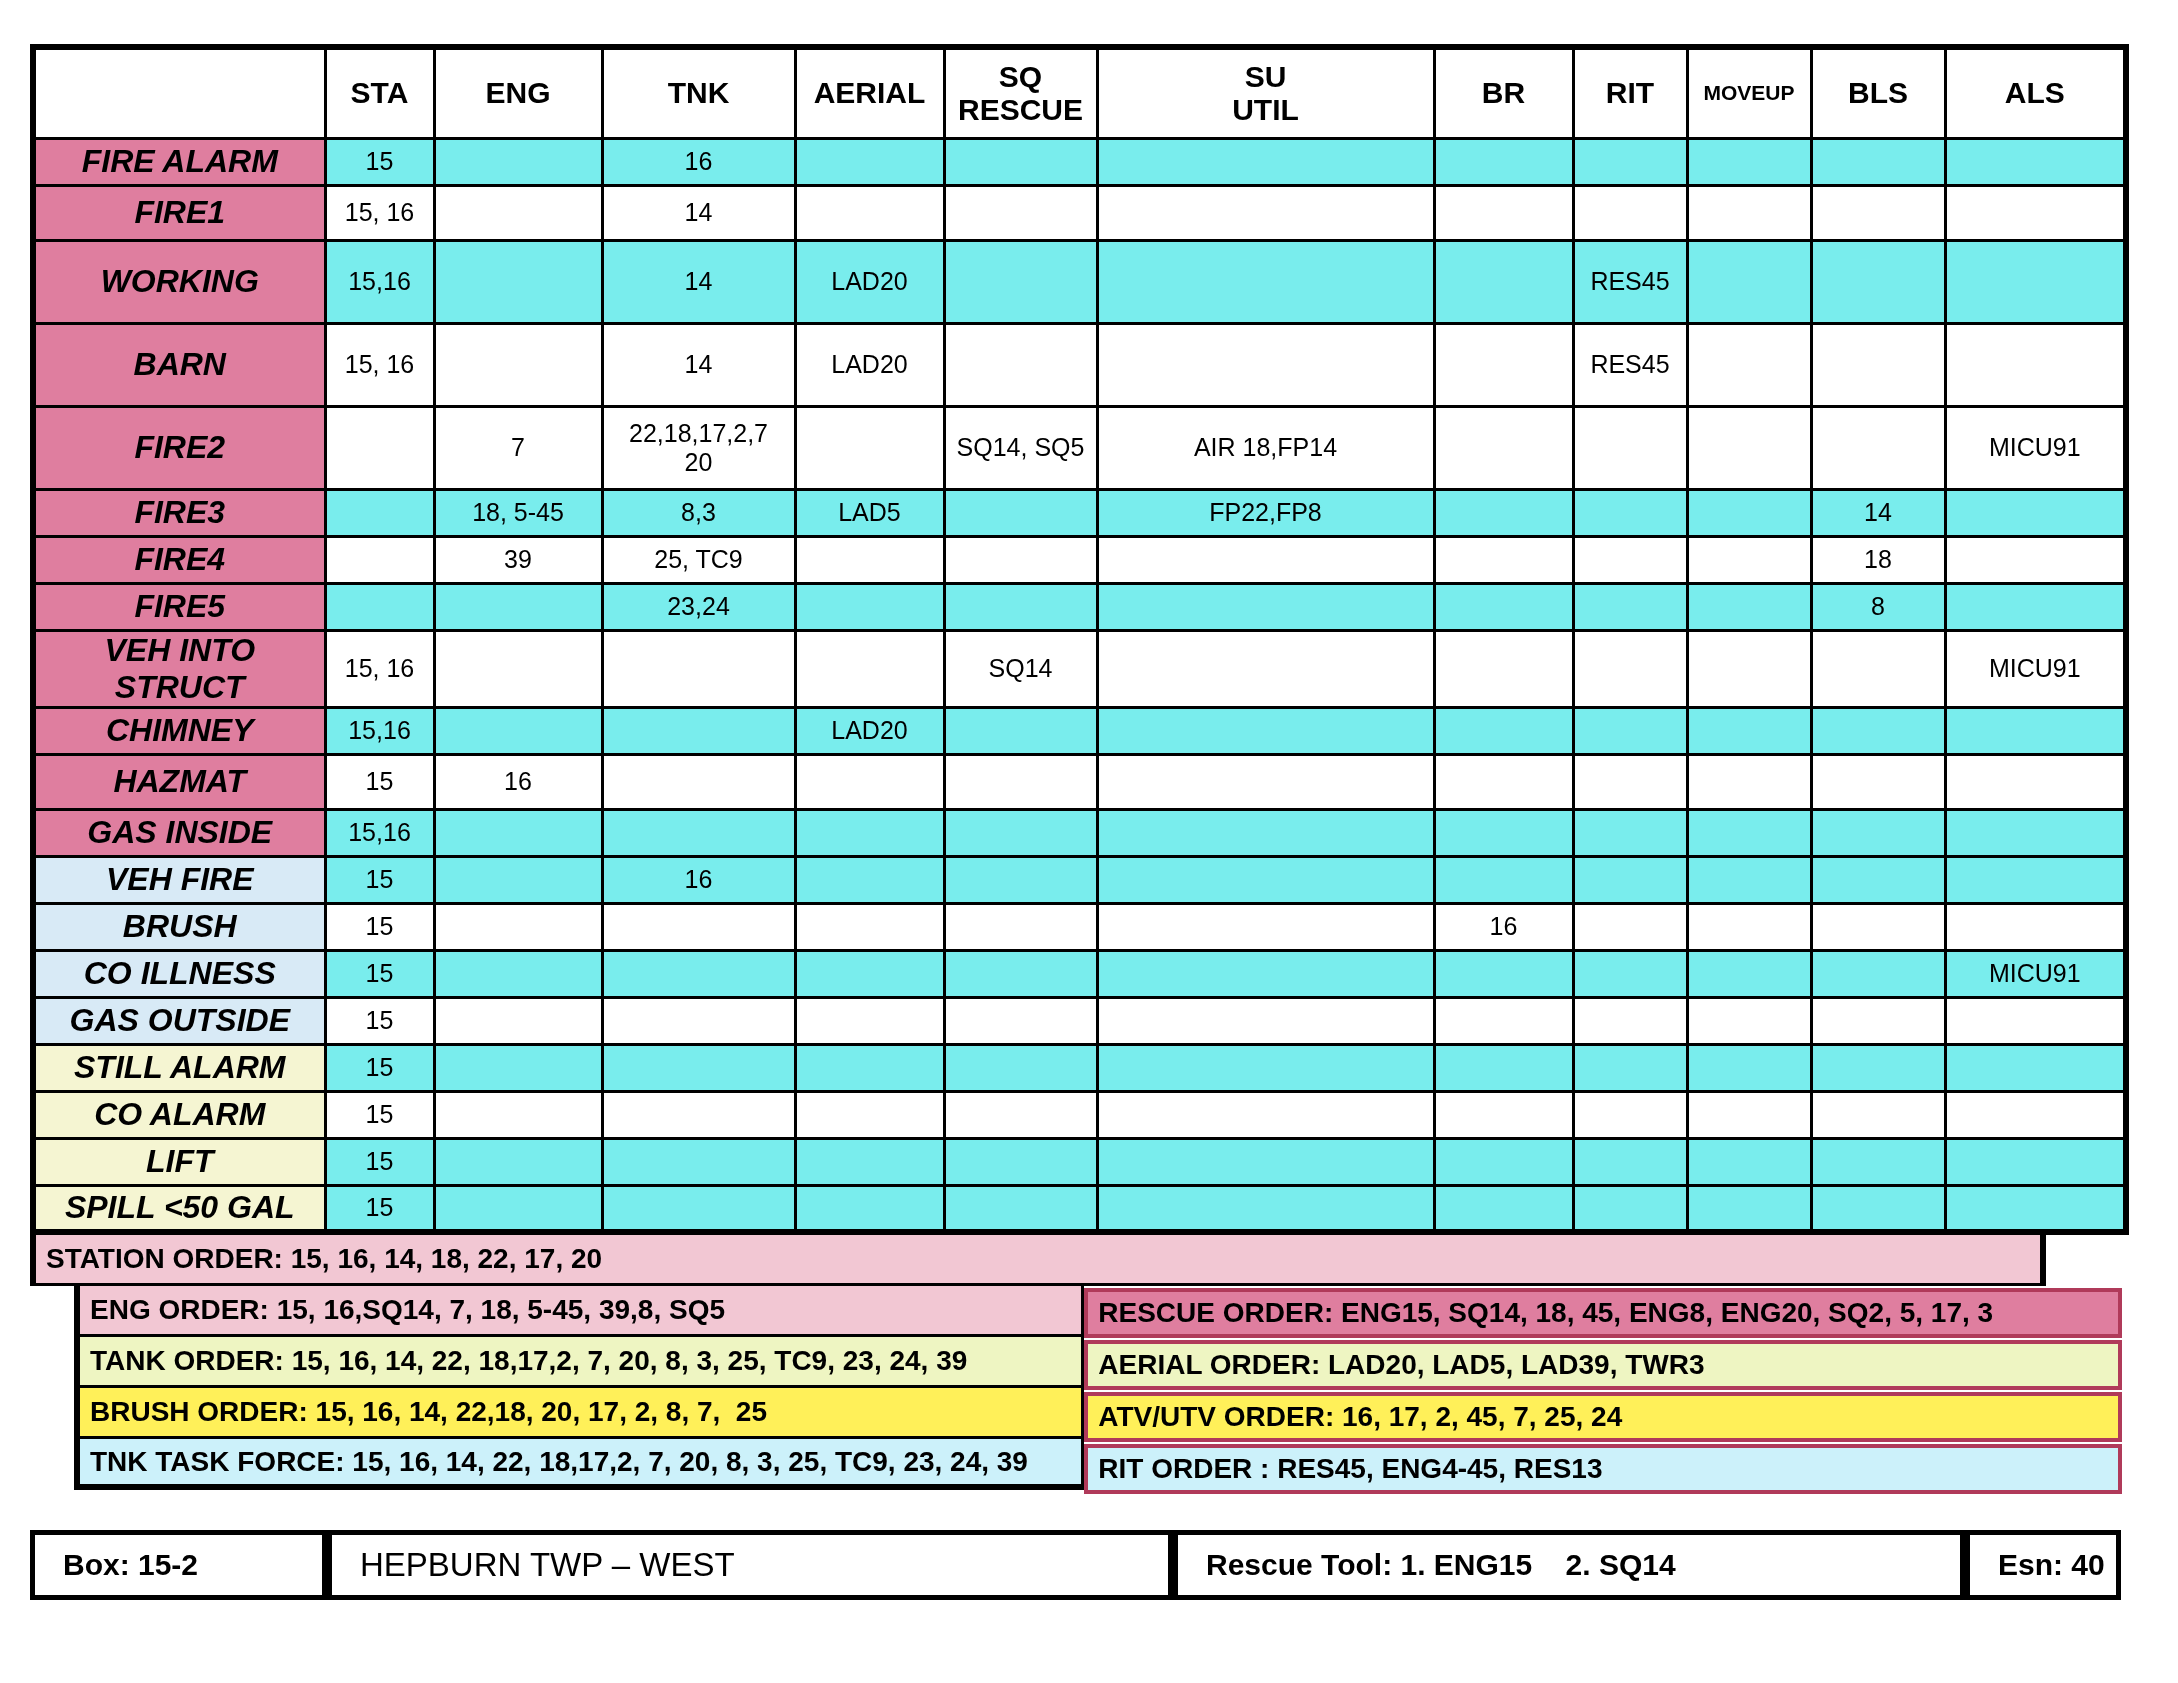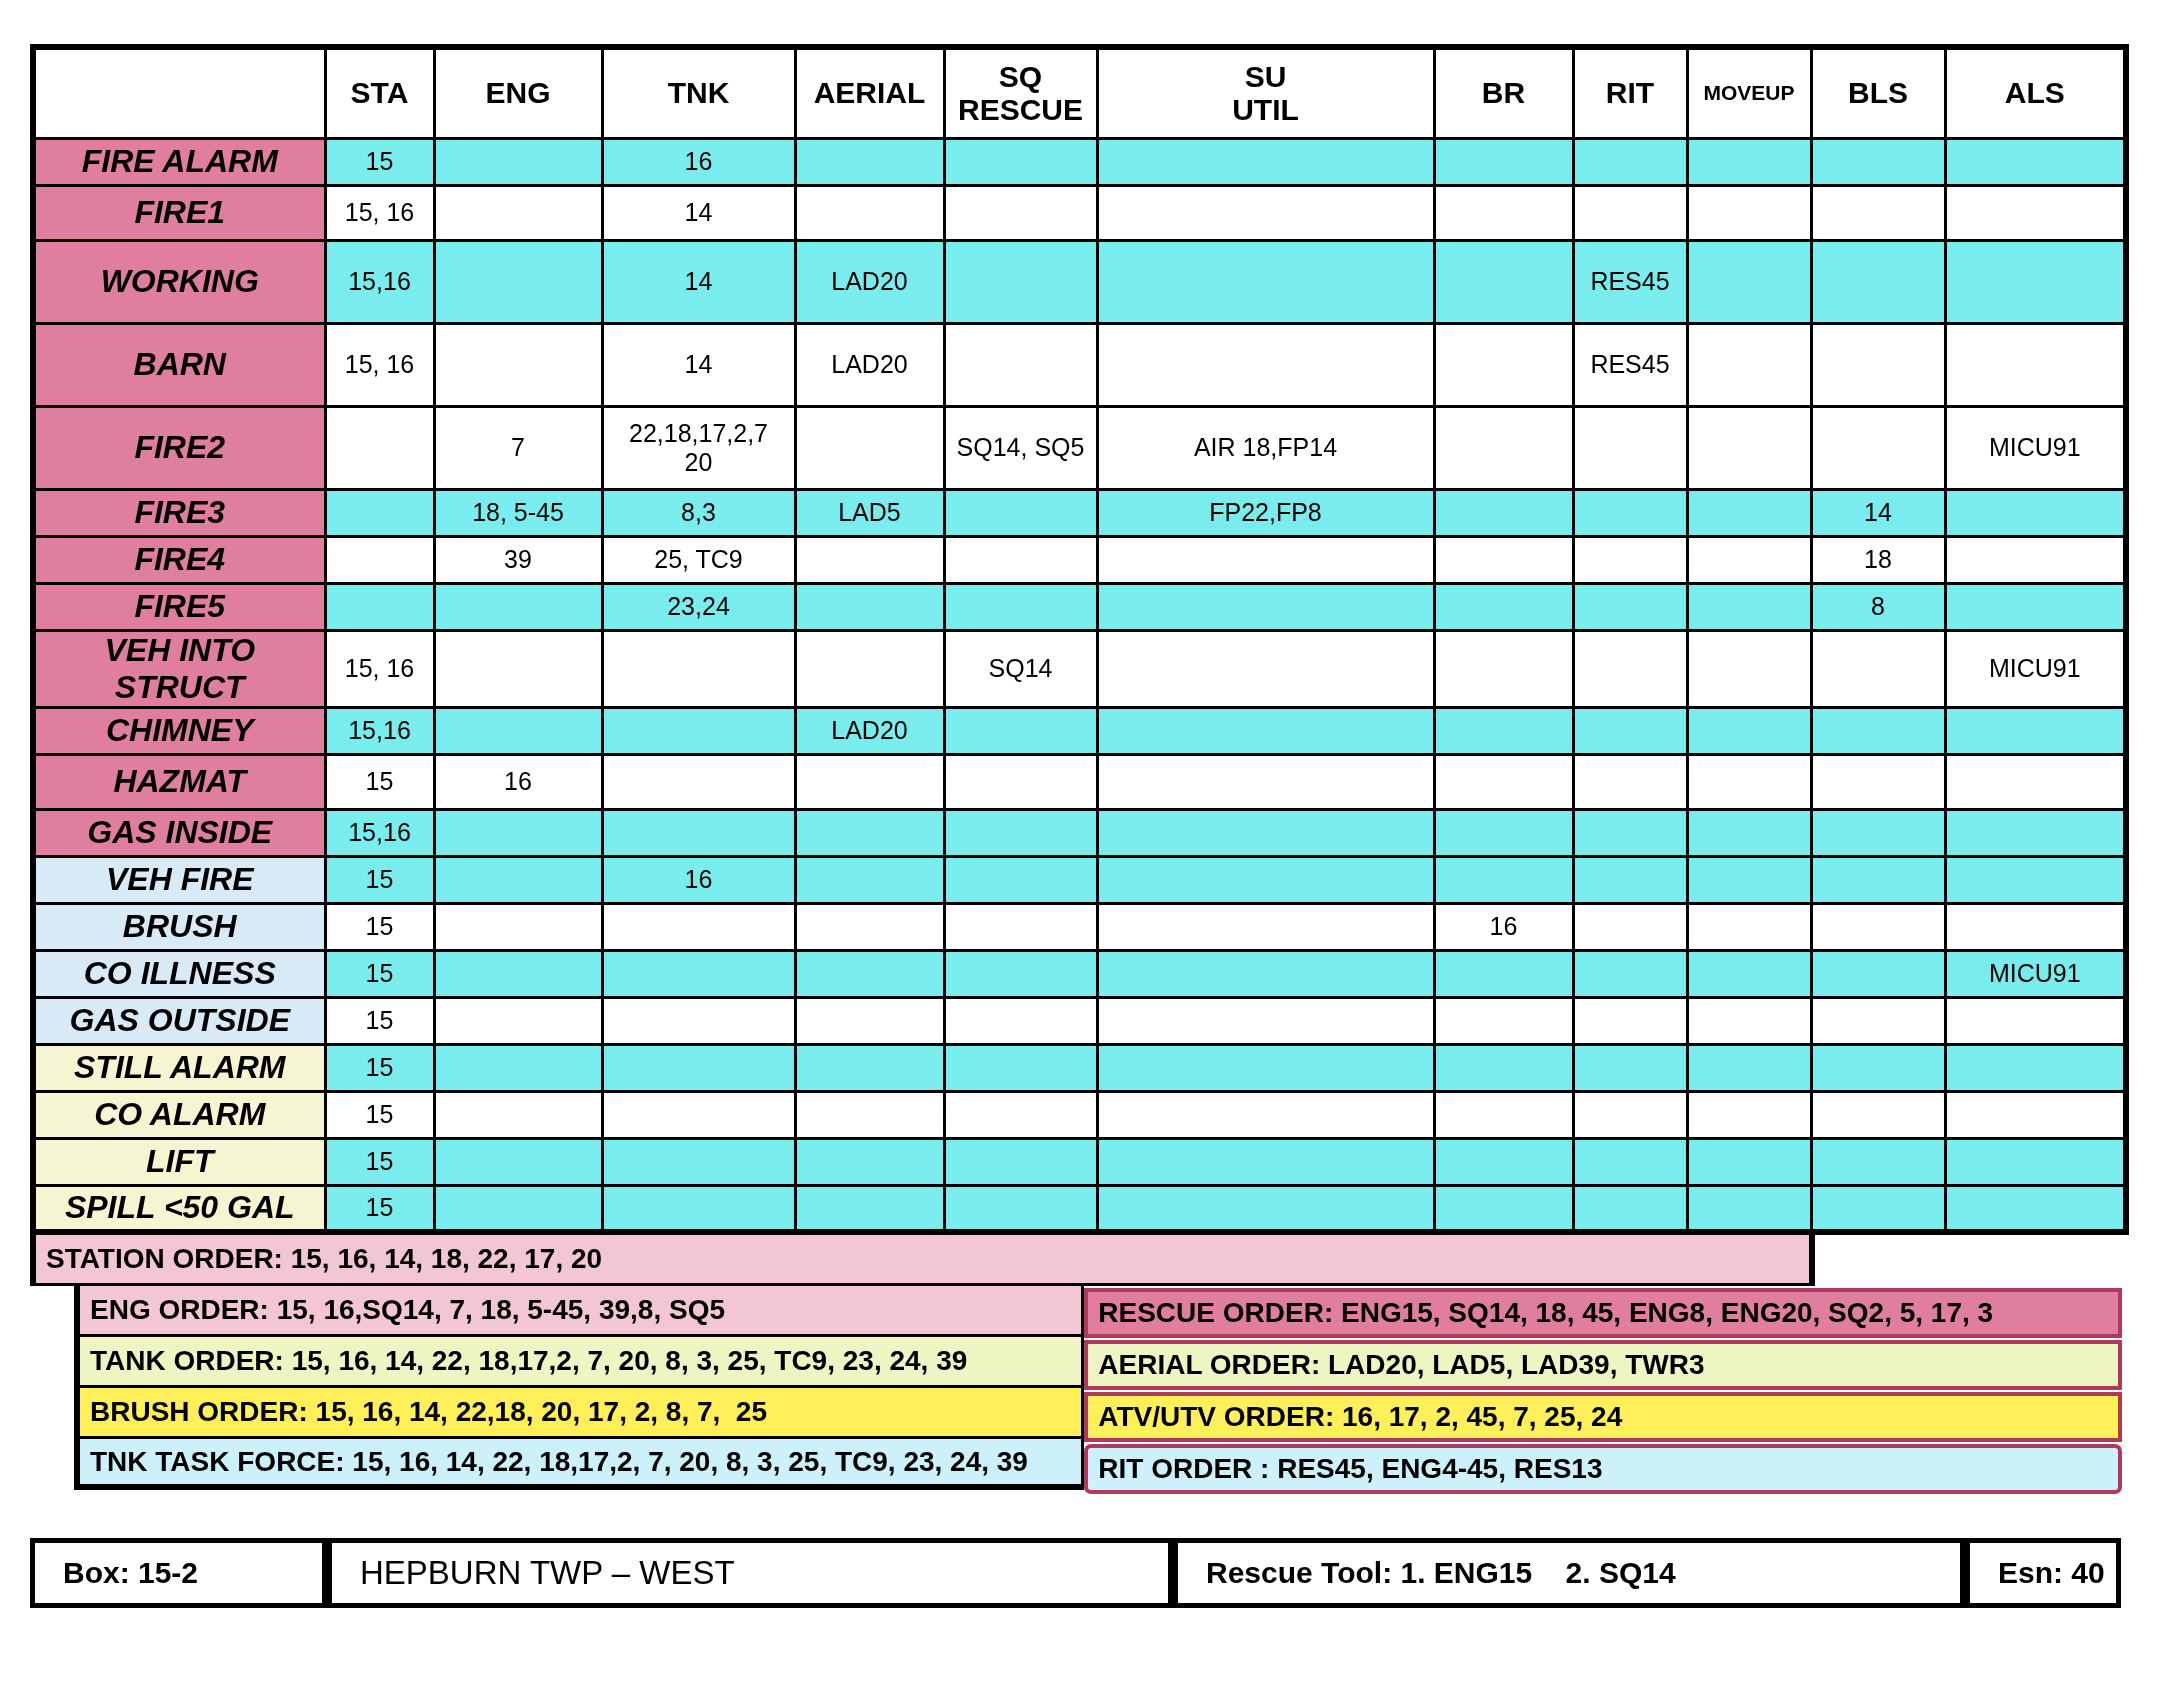--- a/index.html
+++ b/index.html
@@ -17,33 +17,33 @@
   tbody tr:nth-child(2), tbody tr:nth-child(11) { height: 55px; }
   tbody tr:nth-child(3), tbody tr:nth-child(4), tbody tr:nth-child(5) { height: 83px; }
   td.rl { font-size: 32px; font-weight: bold; font-style: italic; }
   td.dc { font-size: 25px; font-weight: normal; white-space: pre-line; line-height: 1.15; background: #fff; }
   .g-fire  { background: var(--label_pink, #df7e9f); }
   .g-tact  { background: var(--label_blue, #d8eaf6); }
   .g-still { background: var(--label_yellow, #f5f5d2); }
   td.dc.shaded { background: var(--cell_cyan, #79eded); }
 
   .orders { width: 2092px; }
-  .order-station { width: 1785px; height: 51px; border: 3px solid #000; border-top-width: 0;
+  .order-station { width: 2016px; height: 51px; border: 3px solid #000; border-top-width: 0;
     border-left-width: 6px; border-right-width: 6px; background: var(--order_pink, #f2c7d3);
     display: flex; align-items: center; padding-left: 10px; font-weight: bold; font-size: 28px; white-space: pre; }
   .orders-split { display: flex; width: 2092px; padding-left: 44px; }
   .orders-left { width: 1032px; }
   .orders-right { width: 1060px; }
   .oleft { height: 51px; border-left: 6px solid #000; border-right: 3px solid #000; border-bottom: 3px solid #000;
     display: flex; align-items: center; padding-left: 10px; font-weight: bold; font-size: 28px; white-space: pre; }
   .orders-left .oleft:last-child { border-bottom-width: 6px; }
   .obox { height: 50px; border: 4px solid var(--box_border, #b03a5a); margin-bottom: 2px;
     display: flex; align-items: center; padding-left: 10px; font-weight: bold; font-size: 28px; white-space: pre; }
   .orders-right .obox:first-child { margin-top: 2px; }
-  .orders-right .obox:last-child { margin-bottom: 8px; border-radius: 7px; }
+  .orders-right .obox:last-child { margin-bottom: 0; }
   .bg-pink { background: var(--order_pink, #f2c7d3); }
   .bg-darkpink { background: var(--label_pink, #df7e9f); }
   .bg-green { background: var(--order_green, #eef5c2); }
   .bg-yellow { background: var(--order_yellow, #fff059); }
   .bg-cyan { background: var(--order_cyan, #ccf1fa); }
 
   .footer { display: flex; width: 2092px; }
   .fcell { height: 70px; border: 5px solid #000; background: #fff; display: flex; align-items: center;
     padding-left: 28px; font-weight: bold; font-size: 30px; white-space: pre; margin-top: 36px; }
   .fcell.loc { font-weight: normal; font-size: 33px; }

